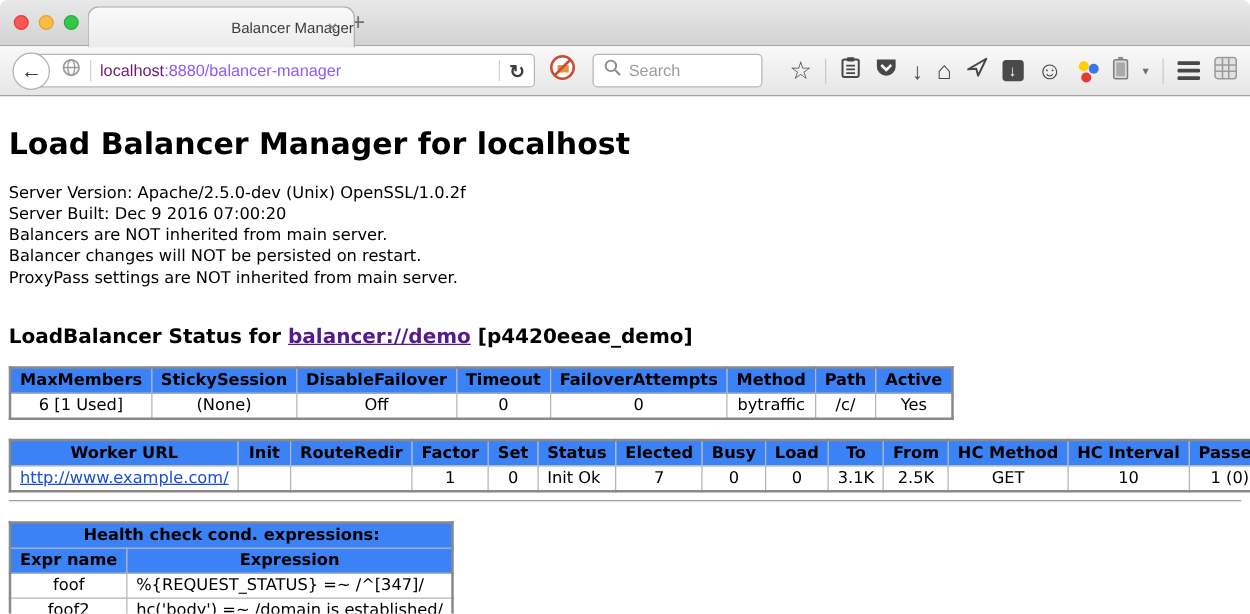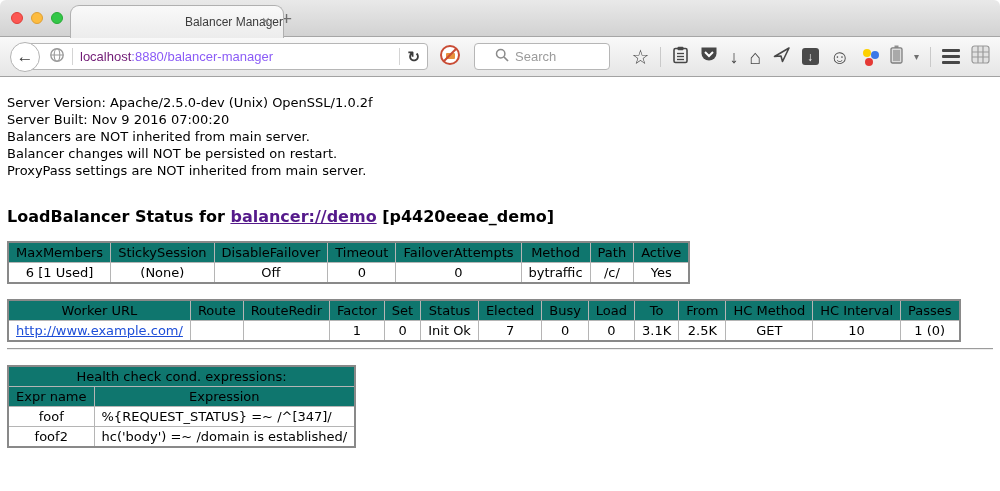--- a/index.html
+++ b/index.html
@@ -30,21 +30,21 @@
     color:#3c3c3c; z-index:2; flex:0 0 auto; }
   .urlbar { height:27px; width:404px; margin-left:-16px; background:#fff; border:1px solid #b6b6b6;
     border-radius:4px; display:flex; align-items:center; padding:0 7px 0 24px; flex:0 0 auto; }
   .urlbar .sep, .searchbox .sep { width:1px; height:17px; background:#d4d4d4; margin:0 7px; }
   .url-text { font-size:13px; color:#1a1a1a; white-space:nowrap; }
   .url-path { color:#8b5cf6; }
   .flexspace { flex:1; }
   .reload { font-size:15px; font-weight:bold; color:#3c3c3c; }
   .blocked { margin-left:11px; flex:0 0 auto; }
   .searchbox { height:27px; width:136px; margin-left:13px; background:#fff; border:1px solid #b6b6b6;
-    border-radius:4px; display:flex; align-items:center; padding:0 20px; flex:0 0 auto; }
+    border-radius:4px; display:flex; align-items:center; padding:0 8px; flex:0 0 auto; }
   .search-ph { font-size:13px; color:#9b9b9b; margin-left:6px; }
   .iconrow { margin-left:auto; display:flex; align-items:center; gap:11px; }
   .gi { color:#474747; font-size:17px; line-height:1; }
   .vsep { width:1px; height:20px; background:#c9c9c9; }
   .sq-dl { width:17px; height:17px; background:#4a4a4a; border-radius:3px; color:#fff; font-size:12px;
     font-weight:bold; display:flex; align-items:center; justify-content:center; }
   .dots { position:relative; width:18px; height:18px; }
   .dots i { position:absolute; width:8px; height:8px; border-radius:50%; }
   .dot-y { background:#fdd000; left:2px; top:1px; }
   .dot-b { background:#3b78e7; right:0; top:3px; }
@@ -56,21 +56,21 @@
   
   .content { background:#fff; padding:0 7px; font-family:"DejaVu Sans", sans-serif; color:#000; }
   h1.pagetitle { font-size:24px; font-weight:bold; padding-top:24px; letter-spacing:0; }
   .info { margin-top:17px; font-size:13px; line-height:17px; }
   .status-h { margin-top:28px; font-size:16px; font-weight:bold; }
   .status-h a { color:#551a8b; }
   table.tbl { border-collapse:collapse; margin-top:15px; font-size:13px;
     border:2px solid #898989; }
   .tbl th, .tbl td { border:1px solid #b5b5b5; padding:2px 7px; height:20px; text-align:center;
     white-space:nowrap; }
-  .tbl th { background:#0f766e; font-weight:normal; }
+  .tbl th { background:#3b82f6; font-weight:bold; }
   .ta-l { text-align:left !important; }
   .tbl a { color:#1d4ed8; }
   .hrule { margin-top:6px; height:2px; border:0; border-top:1px solid #9c9c9c;
     border-bottom:1px solid #ededed; }
   .hc-tbl { margin-top:5px; }
   .minw-route { min-width:42px; } .minw-redir { min-width:74px; }
   .minw-url { min-width:168px; } .minw-sticky{ min-width:92px; }
 </style>
 </head>
 <body>
@@ -178,24 +178,25 @@
             <line x1="1" y1="7" x2="18" y2="7" stroke="#9a9a9a" stroke-width="1.2"></line>
             <line x1="1" y1="12" x2="18" y2="12" stroke="#9a9a9a" stroke-width="1.2"></line>
             <line x1="7" y1="1" x2="7" y2="18" stroke="#9a9a9a" stroke-width="1.2"></line>
             <line x1="12" y1="1" x2="12" y2="18" stroke="#9a9a9a" stroke-width="1.2"></line>
           </svg>
       </span>
     </div>
   </div>
 
   <div class="content">
+    <h1 class="pagetitle">Load Balancer Manager for localhost</h1>
 
     <div class="info">
       <div>Server Version: Apache/2.5.0-dev (Unix) OpenSSL/1.0.2f</div>
-      <div>Server Built: Nov 9 2016 07:00:20</div>
+      <div>Server Built: Dec 9 2016 07:00:20</div>
       <div>Balancers are NOT inherited from main server.</div>
       <div>Balancer changes will NOT be persisted on restart.</div>
       <div>ProxyPass settings are NOT inherited from main server.</div>
     </div>
 
     <div class="status-h">
       <span>LoadBalancer Status for </span><a href="#">balancer://demo</a><span> [p4420eeae_demo]</span>
     </div>
 
     <table class="tbl">
@@ -220,21 +221,21 @@
         <td>/c/</td>
         <td>Yes</td>
       </tr>
     </tbody>
       </table>
 
     <table class="tbl">
       <tbody>
           <tr>
         <th class="minw-url">Worker URL</th>
-        <th class="minw-route">Route</th>
+        <th class="minw-route">Init</th>
         <th class="minw-redir">RouteRedir</th>
         <th>Factor</th>
         <th>Set</th>
         <th>Status</th>
         <th>Elected</th>
         <th>Busy</th>
         <th>Load</th>
         <th>To</th>
         <th>From</th>
         <th>HC Method</th>

